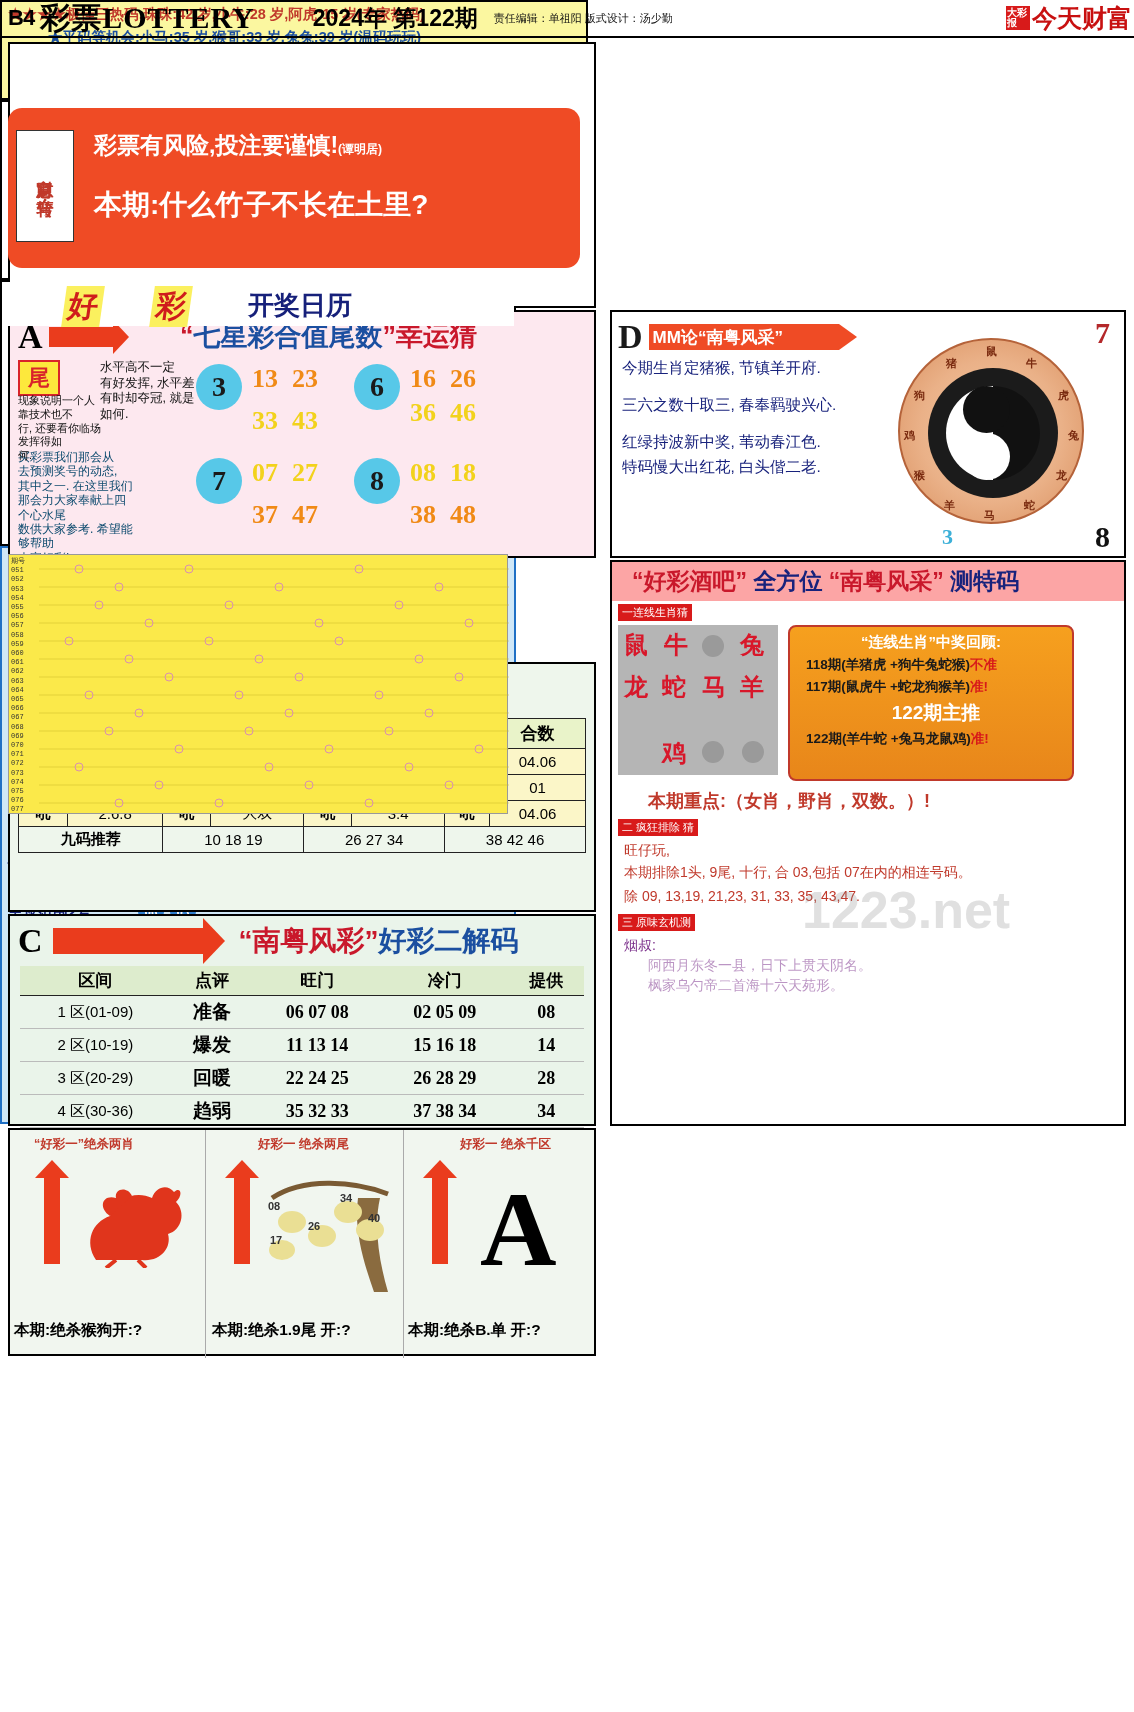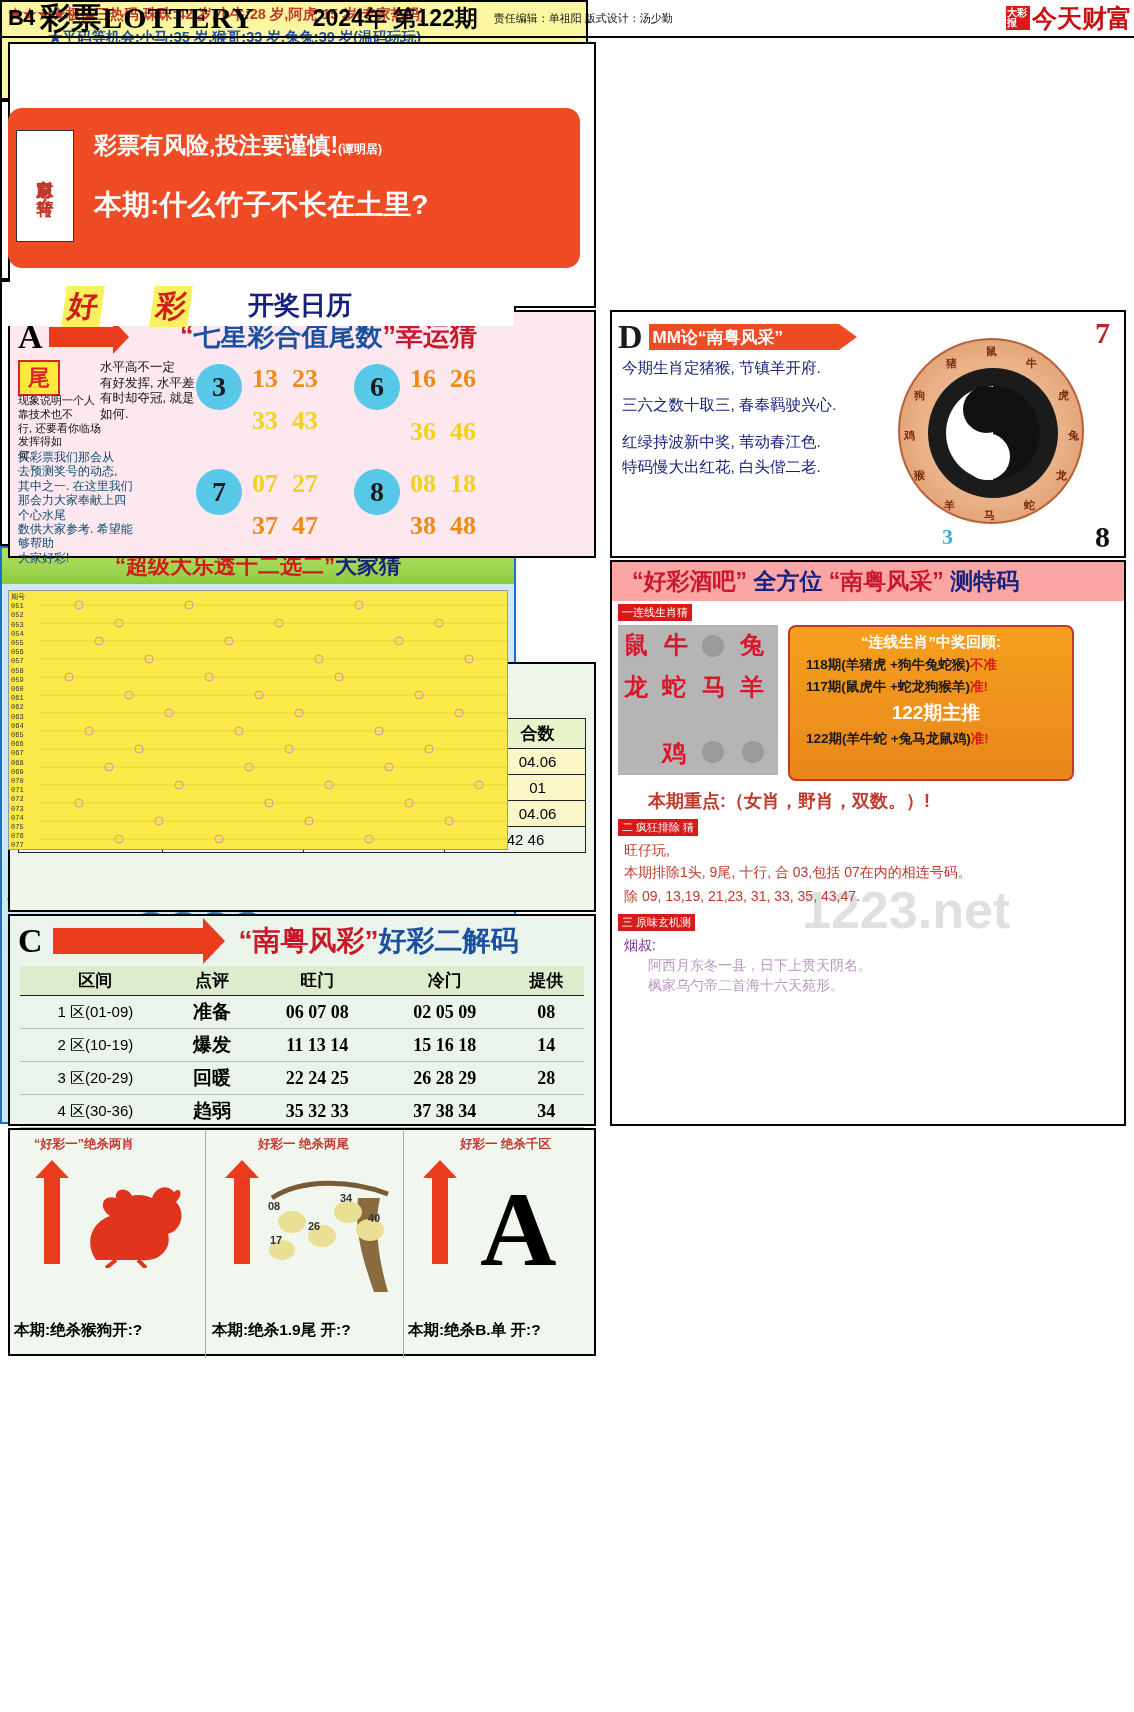--- a/index.html
+++ b/index.html
@@ -248,21 +248,21 @@
             </div>
           </div>
         </div>
         <div style="display:flex; gap:10px; align-items:flex-start; margin-left:26px;">
           <div class="ball-cyan">6</div>
           <div>
             <div class="numrow ora">
               <span>16</span>
               <span>26</span>
             </div>
-            <div class="numrow yel" style="margin-top:23px;">
+            <div class="numrow yel" style="margin-top:4px;">
               <span>36</span>
               <span>46</span>
             </div>
           </div>
         </div>
       </div>
       <div style="display:flex; gap:10px; margin-top:22px;">
         <div style="display:flex; gap:10px; align-items:flex-start;">
           <div class="ball-cyan">7</div>
           <div>
@@ -624,23 +624,20 @@
     <div class="e-body" style="padding:4px 8px 0 12px;">本期排除1头, 9尾, 十行, 合 03,包括 07在内的相连号码。</div>
     <div class="e-body" style="padding:6px 8px 0 12px;">除 09, 13,19, 21,23, 31, 33, 35, 43,47.</div>
     <div class="sub-tag" style="margin:8px 0 0 6px;">三 原味玄机测</div>
     <div class="e-body dark" style="padding:6px 8px 0 12px;">烟叔:</div>
     <div class="e-body dark" style="padding:2px 0 0 36px; opacity:0.5;">阿西月东冬一县，日下上贯天阴名。</div>
     <div class="e-body dark" style="padding:2px 8px 0 36px; opacity:0.5;">枫家乌勺帝二首海十六天苑形。</div>
     <div class="watermark" style="left:190px; top:318px; font-size:52px;">1223.net</div>
   </div>
 
   <div id="sec-f">
-    <div class="f-title">
-      <span class="red">“超级大乐透十二选二”</span><span class="blue">大家猜</span>
-    </div>
     <div style="padding:6px;">
       <div class="f-chart">
         <div style="position:absolute; left:2px; top:2px; font-size:7px; line-height:9.2px; color:#333; font-family:'Liberation Mono',monospace;">
           <div>期号</div>
           <div>051</div>
             <div>052</div>
             <div>053</div>
           <div>054</div>
             <div>055</div>
             <div>056</div>

